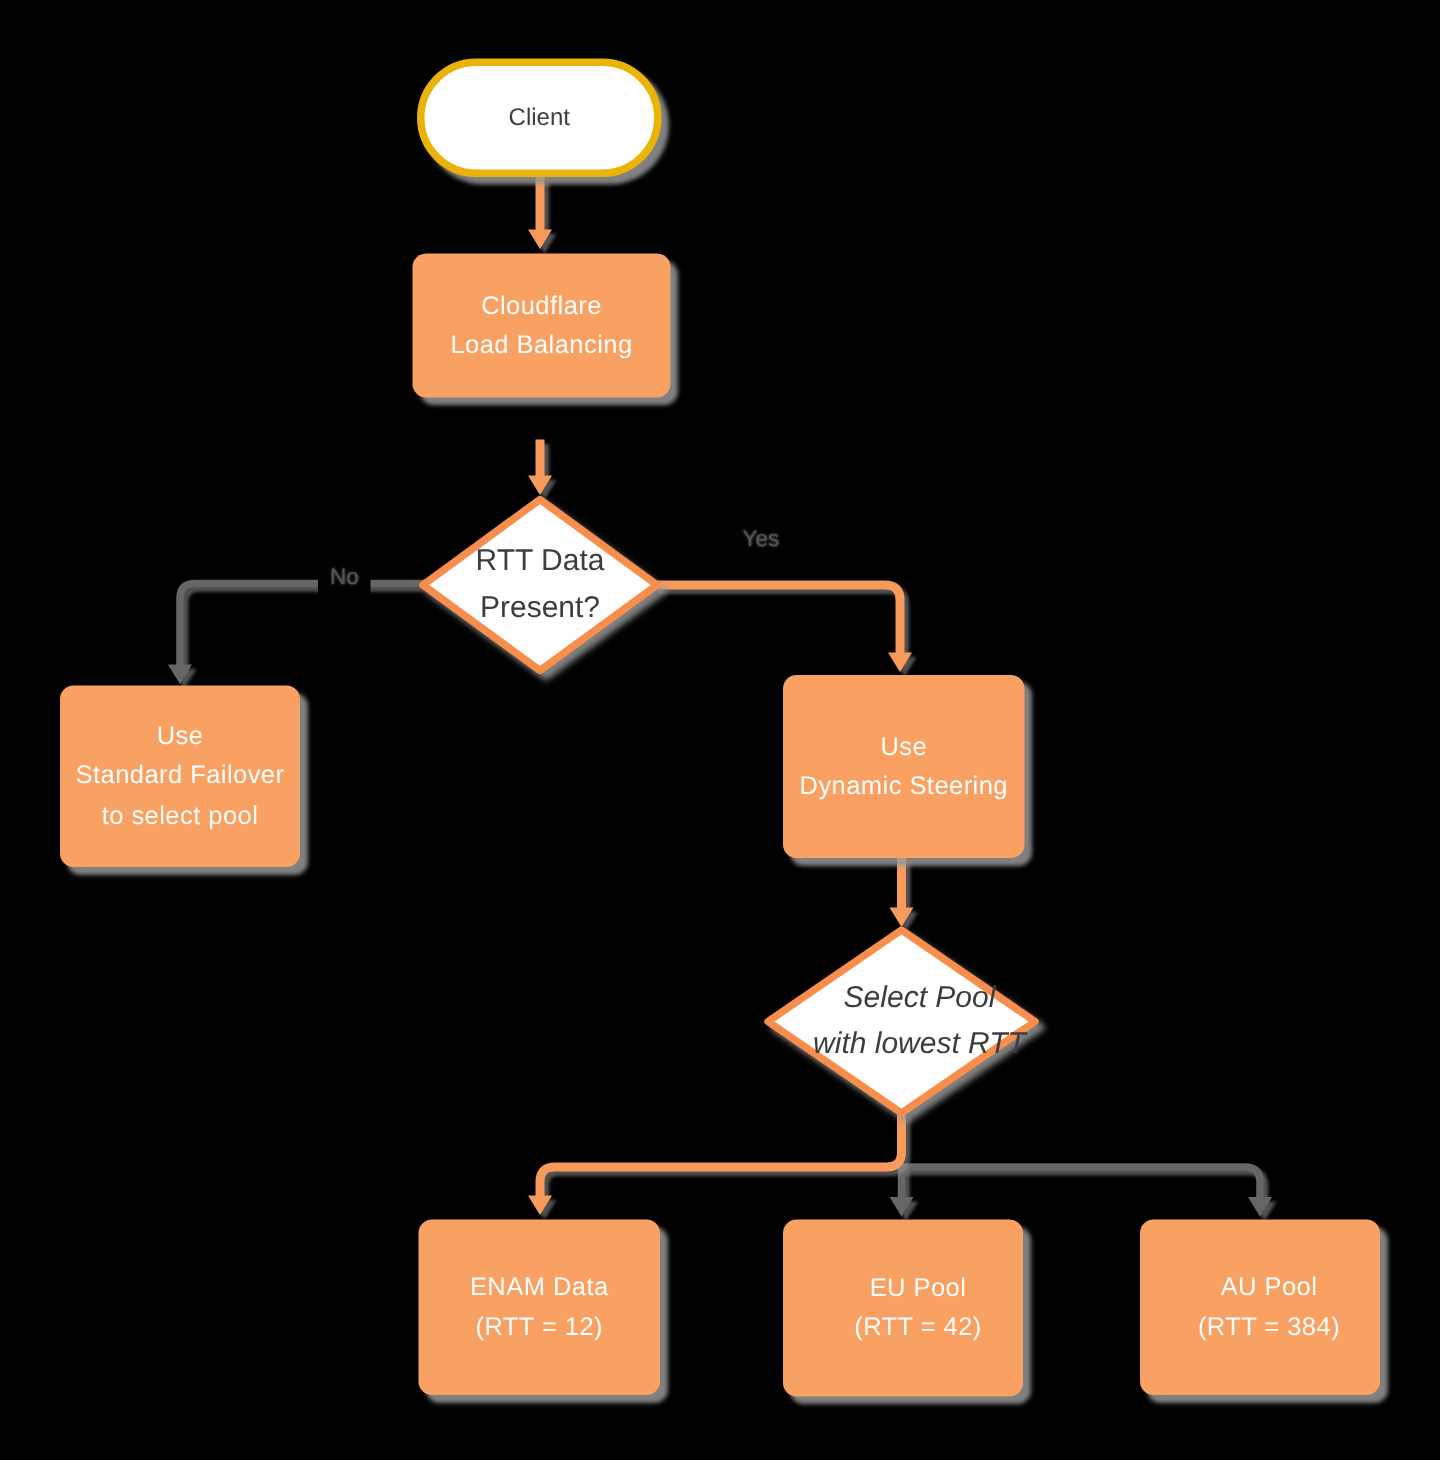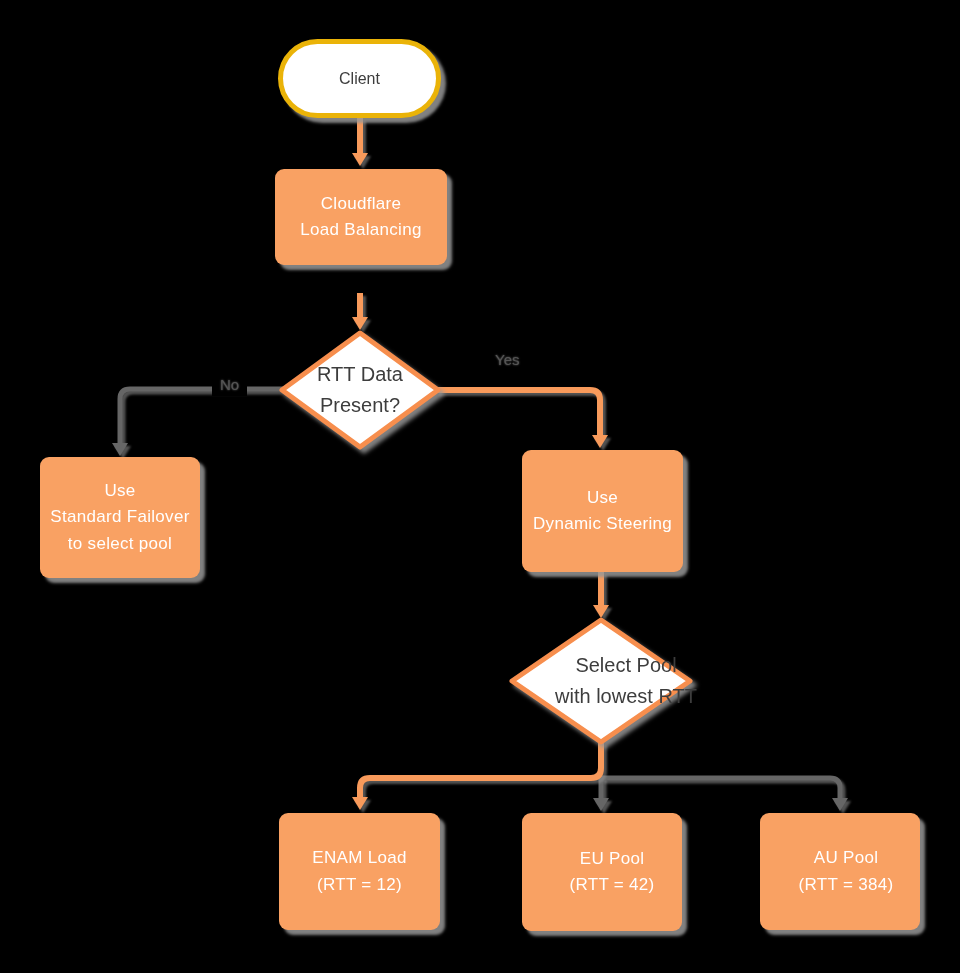--- a/index.html
+++ b/index.html
@@ -142,27 +142,27 @@
     <span>Use</span>
     <span>Standard Failover</span>
     <span>to select pool</span>
   </div>
 
   <div class="node rect-node" style="left:522px; top:450px; width:161px; height:122px;">
     <span>Use</span>
     <span>Dynamic Steering</span>
   </div>
 
-  <div class="diamond-label" style="left:537px; top:643px; width:178px; height:76px;">
+  <div class="diamond-label" style="left:524px; top:643px; width:178px; height:76px;font-style:italic;">
     <span>Select Pool</span>
     <span>with lowest RTT</span>
   </div>
 
   <div class="node rect-node" style="left:279px; top:813px; width:161px; height:117px;">
-    <span>ENAM Load</span>
+    <span>ENAM Data</span>
     <span><span>(</span><span class="bold">RTT = 12</span><span>)</span></span>
   </div>
 
   <div class="node rect-node" style="left:522px; top:813px; width:160px; height:118px;padding-left:20px;">
     <span>EU Pool</span>
     <span>(RTT = 42)</span>
   </div>
 
   <div class="node rect-node" style="left:760px; top:813px; width:160px; height:117px;padding-left:12px;">
     <span>AU Pool</span>

